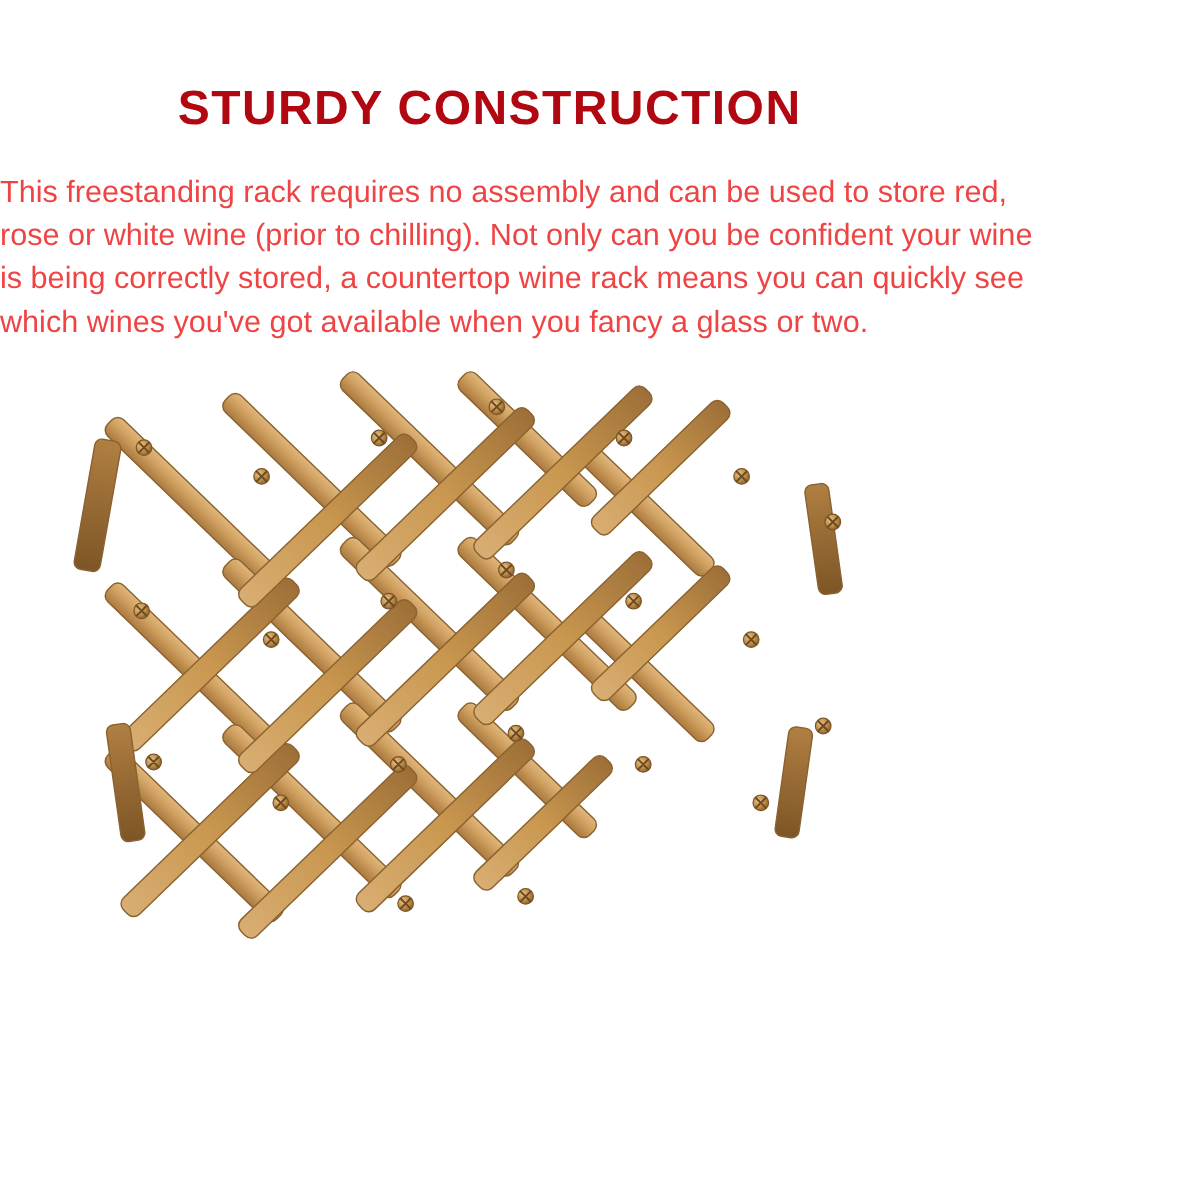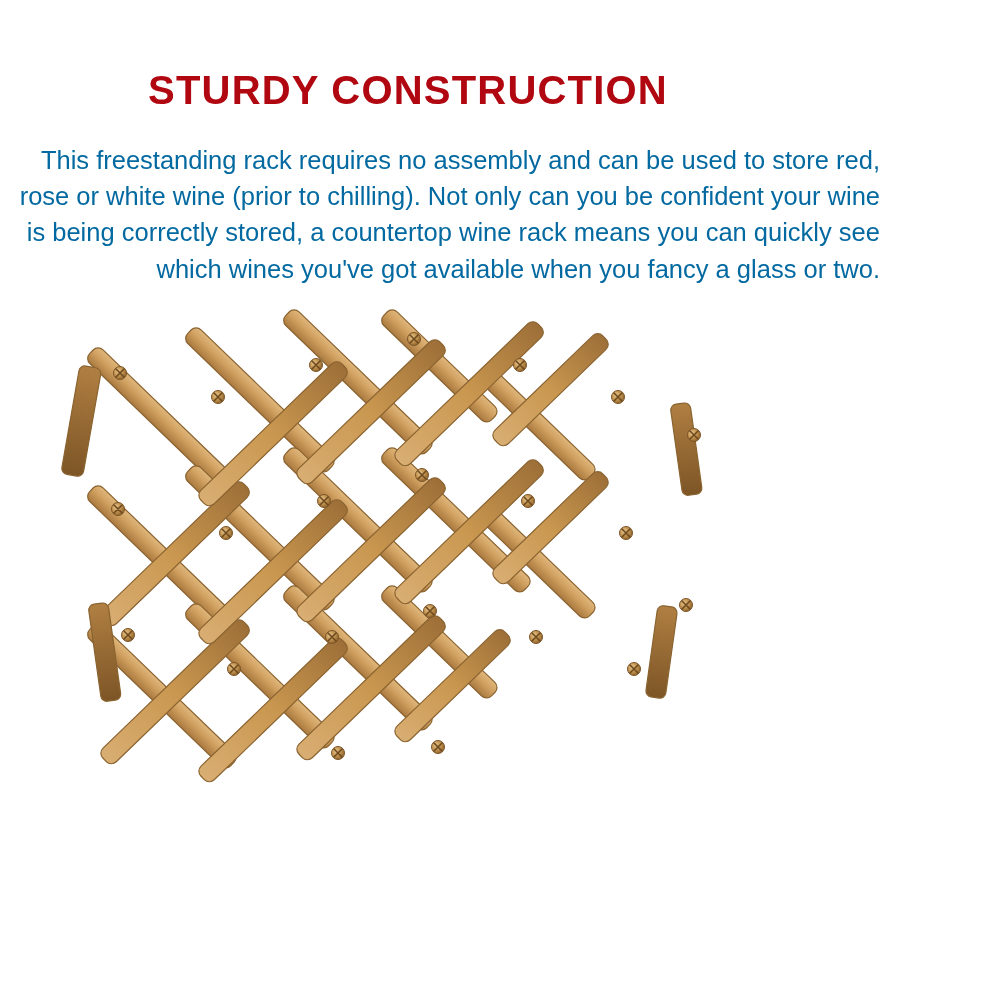--- a/index.html
+++ b/index.html
@@ -30,22 +30,22 @@
     font-weight: bold;
     letter-spacing: 1.2px;
     text-align: center;
     line-height: 1.1;
     margin: 0 0 30px 0;
     font-family: "Liberation Sans", sans-serif;
   }
   .body-copy {
     width: 880px;
     margin: 0 auto;
-    text-align: right;
-    color: #0369a1;
+    text-align: left;
+    color: #ef4444;
     font-size: 25.5px;
     line-height: 1.42;
     font-family: "Liberation Sans", sans-serif;
   }
   .product-area {
     flex: 1;
     width: 1000px;
     position: relative;
   }
   .rack-wrap {

